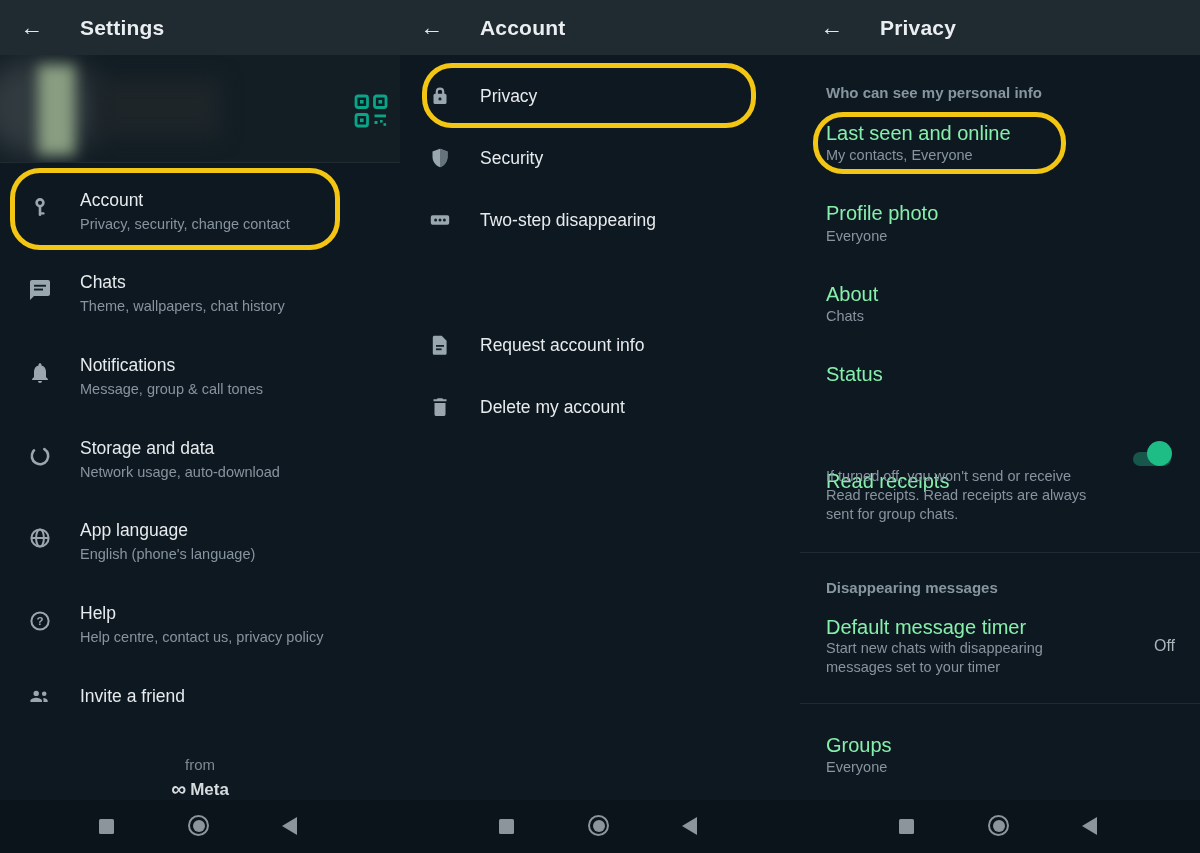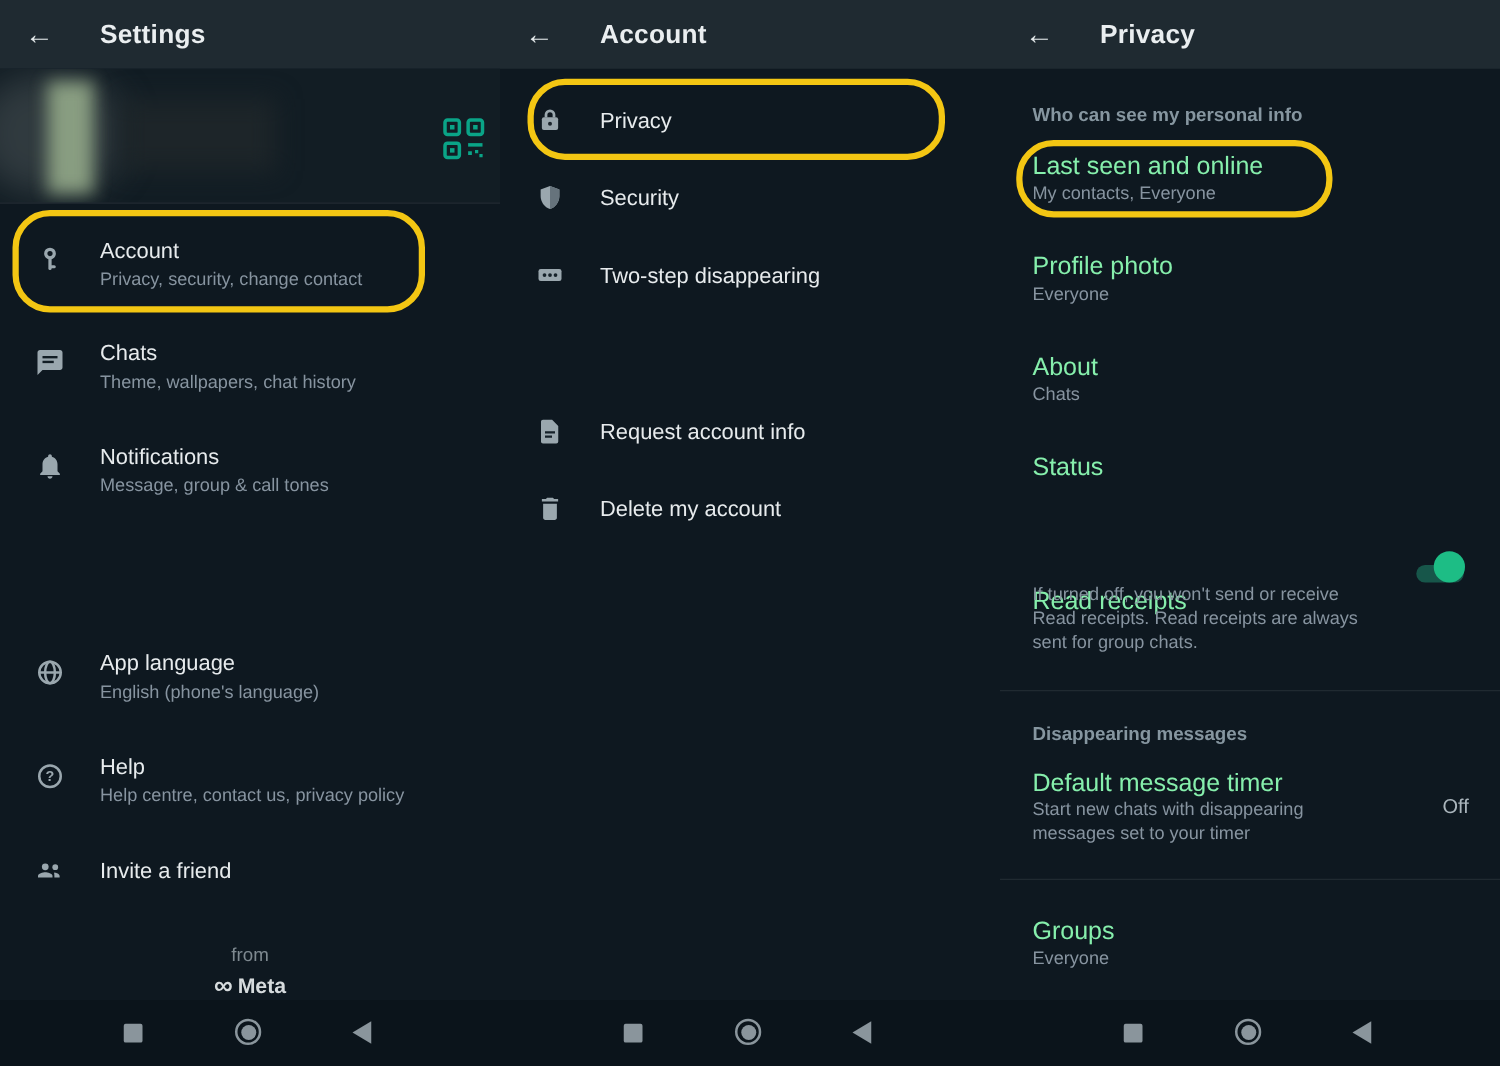--- a/index.html
+++ b/index.html
@@ -98,20 +98,29 @@
     <div class="row" style="top:337px;height:64px;">
       <span class="ic" style="top:24px;">
         <svg width="24" height="24" viewBox="0 0 24 24" fill="#9aa7ae">
           <path d="M12 22c1.1 0 2-.9 2-2h-4c0 1.1.9 2 2 2zM18 16v-5.5C18 7.4 16.2 5 13.5 4.4v-.6C13.5 3 12.8 2.3 12 2.3s-1.5.7-1.5 1.5v.6C7.8 5 6 7.4 6 10.5V16l-1.9 1.9v1h15.8v-1L18 16z"></path>
         </svg>
       </span>
       <span class="t" style="top:17px;">Notifications</span>
       <span class="s" style="top:43px;">Message, group &amp; call tones</span>
     </div>
 
+    <div class="row" style="top:420px;height:64px;">
+      <span class="ic" style="top:24px;">
+        <svg width="24" height="24" viewBox="0 0 24 24">
+          <circle cx="12" cy="12" r="8.2" fill="none" stroke="#9aa7ae" stroke-width="2.6" stroke-dasharray="40 11.5" transform="rotate(-58 12 12)" stroke-linecap="round"></circle>
+        </svg>
+      </span>
+      <span class="t" style="top:17px;">Storage and data</span>
+      <span class="s" style="top:43px;">Network usage, auto-download</span>
+    </div>
 
     <div class="row" style="top:502px;height:64px;">
       <span class="ic" style="top:24px;">
         <svg width="24" height="24" viewBox="0 0 24 24">
           <g fill="none" stroke="#9aa7ae" stroke-width="2">
             <circle cx="12" cy="12" r="8.6"></circle>
             <ellipse cx="12" cy="12" rx="3.9" ry="8.6"></ellipse>
             <path d="M3.4 12h17.2"></path>
           </g>
         </svg>

